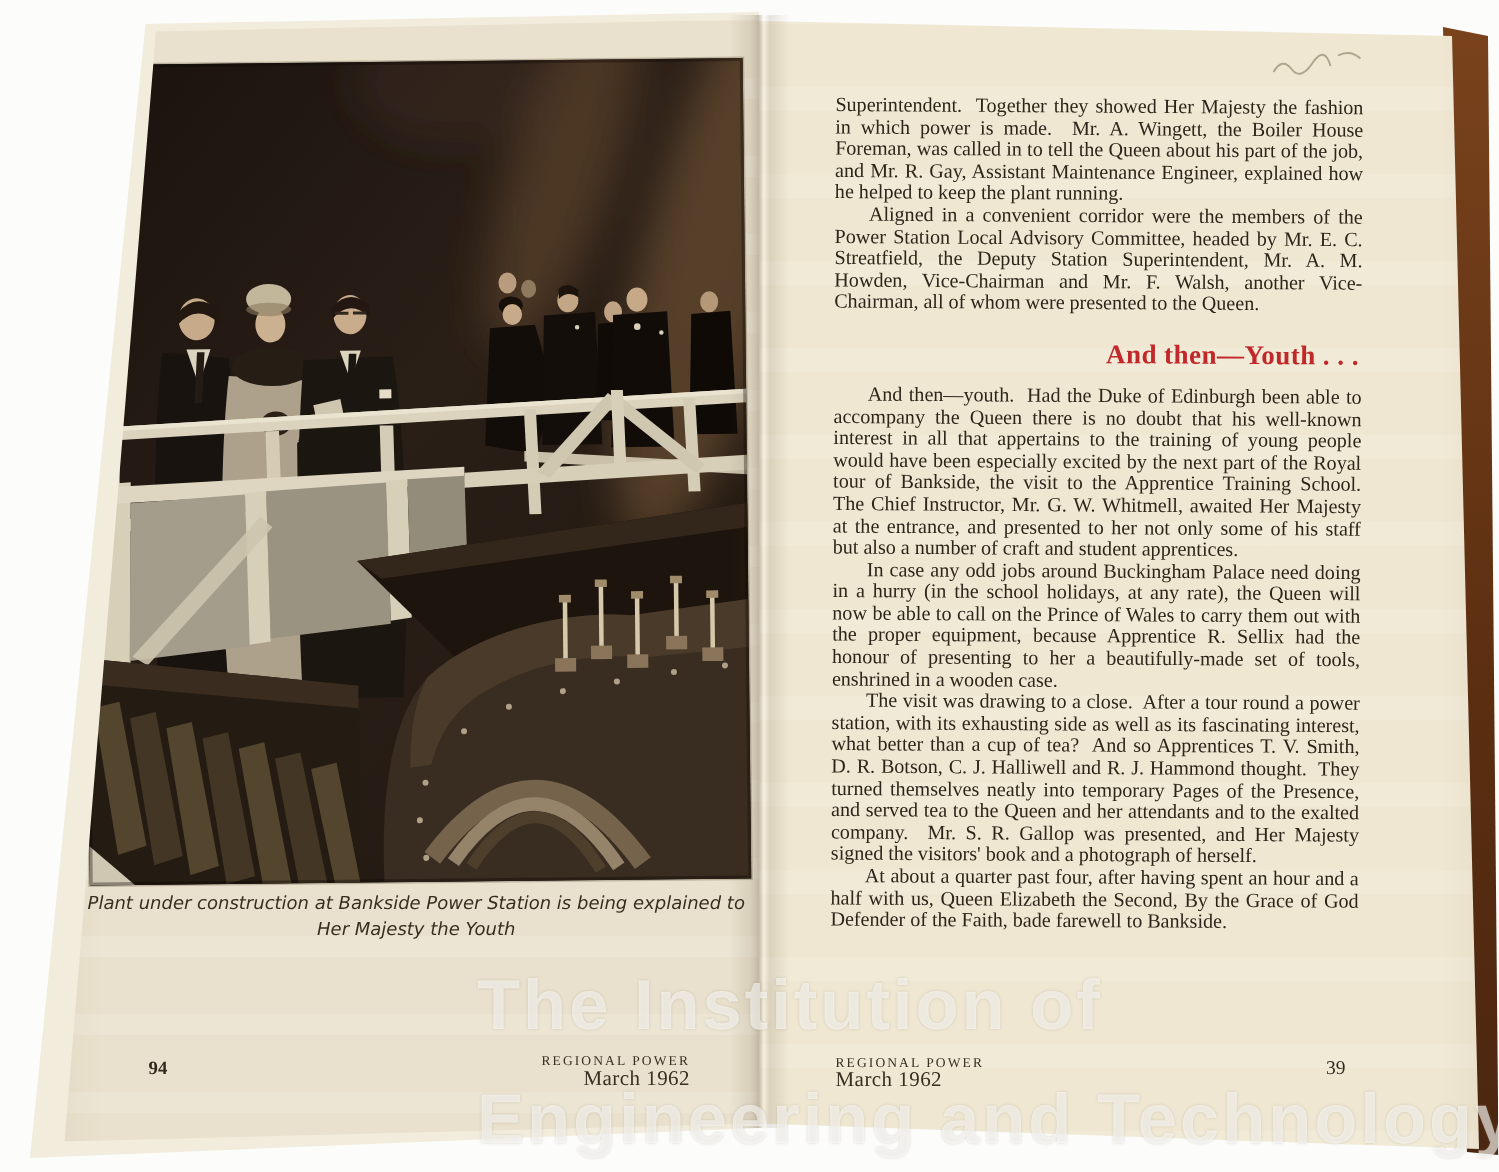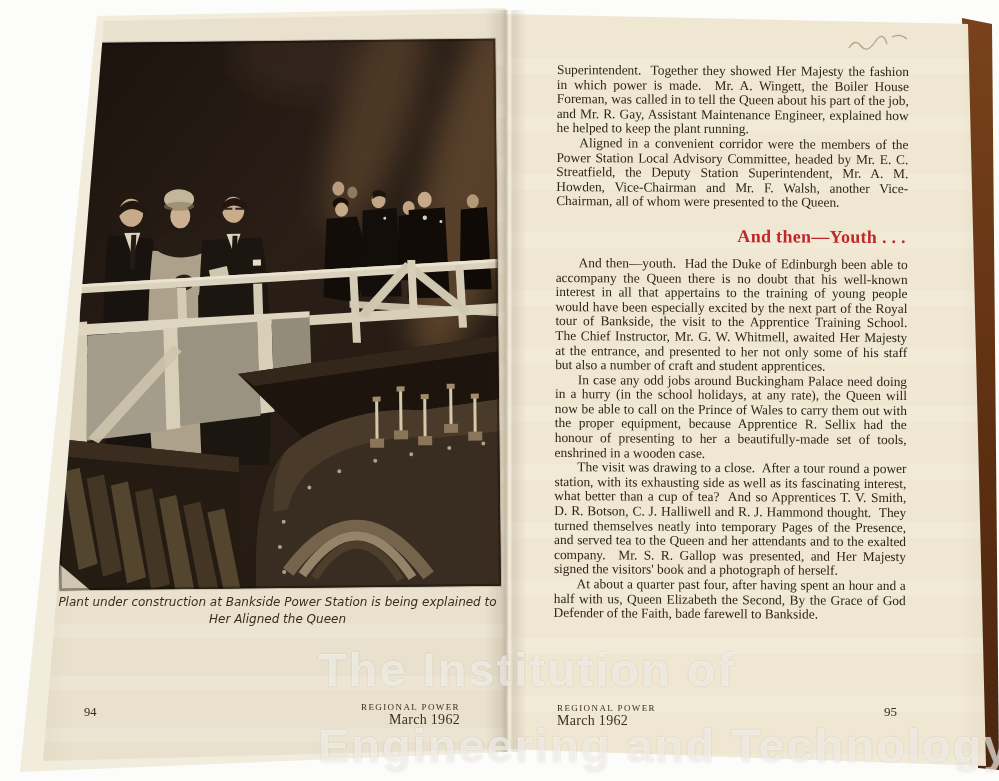--- a/index.html
+++ b/index.html
@@ -54,21 +54,21 @@
     transform:rotate(-0.6deg);transform-origin:center;
     background:#241b14;
     box-shadow:0 0 0 1px rgba(60,45,25,0.25);
   }
   .photo svg{display:block;width:100%;height:100%;}
   .photo-caption{
     position:absolute;left:57px;top:594px;width:441px;text-align:center;
     font-family:"DejaVu Sans", sans-serif;font-style:italic;
     font-size:12px;line-height:16.5px;color:#372e20;
   }
-  .pageno-left{position:absolute;left:84px;top:705px;font-size:12.5px;color:#33291d;}
+  .pageno-left{position:absolute;left:99px;top:705px;font-size:12.5px;color:#33291d;font-weight:bold;}
   .footer-block{color:#3a2f20;}
   .footer-journal{font-size:9px;letter-spacing:1.4px;}
   .footer-issue{font-size:14px;letter-spacing:0.3px;}
   .footer-left-block{position:absolute;left:300px;top:702px;width:160px;text-align:right;}
 
   
   .text-block{
     position:absolute;left:557px;top:63px;width:352px;
     transform:rotate(0.35deg);transform-origin:top left;
     color:#2e251a;
@@ -242,21 +242,21 @@
           <polygon points="148,470 165,466 180,546 163,546" fill="#54452f"></polygon>
         </g>
         <polygon points="0,520 30,546 0,546" fill="#cfc7b2"></polygon>
         <polygon points="0,0 12,0 0,6" fill="#ded6c0"></polygon>
         <rect x="1" y="1" width="438" height="544" fill="none" stroke="rgba(10,6,3,0.35)" stroke-width="2"></rect>
       </svg>
     </div>
 
     <div class="photo-caption">
       <div>Plant under construction at Bankside Power Station is being explained to</div>
-      <div>Her Aligned the Queen</div>
+      <div>Her Majesty the Youth</div>
     </div>
 
     <div class="pageno-left">94</div>
     <div class="footer-left-block footer-block">
       <div class="footer-journal">REGIONAL POWER</div>
       <div class="footer-issue">March 1962</div>
     </div>
   </div>
 
   <div class="page page-right">
@@ -272,21 +272,21 @@
       <p>And then—youth.  Had the Duke of Edinburgh been able to accompany the Queen there is no doubt that his well-known interest in all that appertains to the training of young people would have been especially excited by the next part of the Royal tour of Bankside, the visit to the Apprentice Training School.  The Chief Instructor, Mr. G. W. Whitmell, awaited Her Majesty at the entrance, and presented to her not only some of his staff but also a number of craft and student apprentices.</p>
       <p>In case any odd jobs around Buckingham Palace need doing in a hurry (in the school holidays, at any rate), the Queen will now be able to call on the Prince of Wales to carry them out with the proper equipment, because Apprentice R. Sellix had the honour of presenting to her a beautifully-made set of tools, enshrined in a wooden case.</p>
       <p>The visit was drawing to a close.  After a tour round a power station, with its exhausting side as well as its fascinating interest, what better than a cup of tea?  And so Apprentices T. V. Smith, D. R. Botson, C. J. Halliwell and R. J. Hammond thought.  They turned themselves neatly into temporary Pages of the Presence, and served tea to the Queen and her attendants and to the exalted company.  Mr. S. R. Gallop was presented, and Her Majesty signed the visitors' book and a photograph of herself.</p>
       <p>At about a quarter past four, after having spent an hour and a half with us, Queen Elizabeth the Second, By the Grace of God Defender of the Faith, bade farewell to Bankside.</p>
     </div>
 
     <div class="footer-right-block footer-block">
       <div class="footer-journal">REGIONAL POWER</div>
       <div class="footer-issue">March 1962</div>
     </div>
-    <div class="pageno-right">95</div>
+    <div class="pageno-right">39</div>
   </div>
 
   <div class="gutter"></div>
 
   <div class="watermark">
     <div class="wm-line1">The Institution of</div>
     <div class="wm-line2">Engineering and Technology</div>
   </div>
 
 </div>

